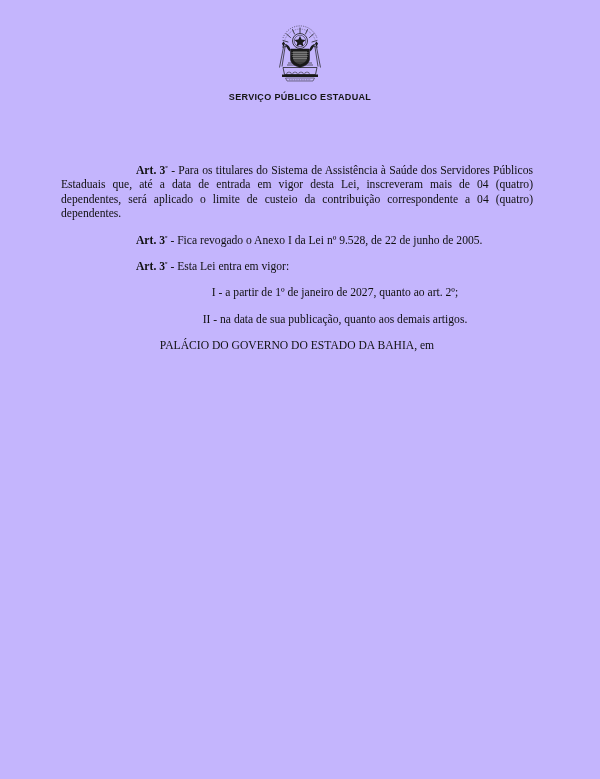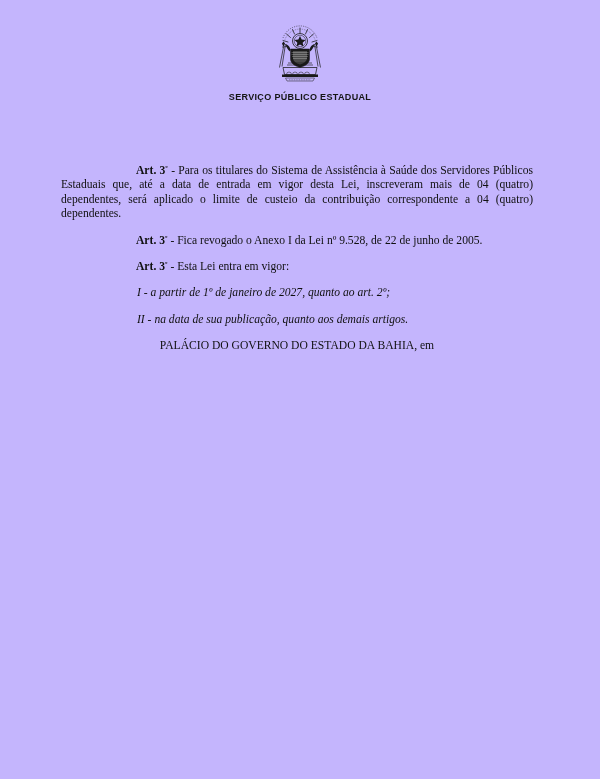--- a/index.html
+++ b/index.html
@@ -72,22 +72,21 @@
     text-indent: 75px;
     hyphens: none;
   }
   p.para:last-child { margin-bottom: 0; }
 
   p.para.single {
     text-align: left;
   }
   p.para.roman {
     text-indent: 76px;
-    text-align: left;
-    font-style: italic;
+    text-align: center;
   }
   p.para.closing {
     text-indent: 0;
     text-align: center;
     margin-top: 4px;
   }
 
   .art-label {
     font-weight: bold;
   }

